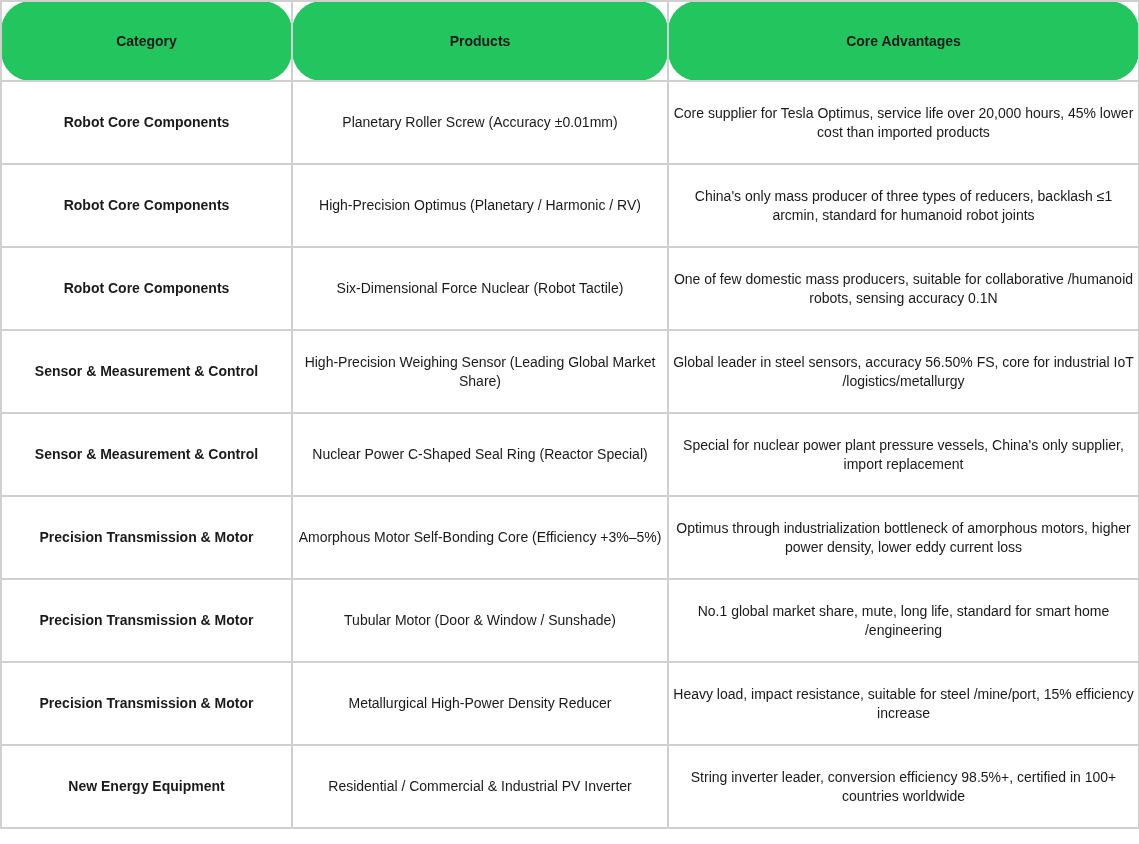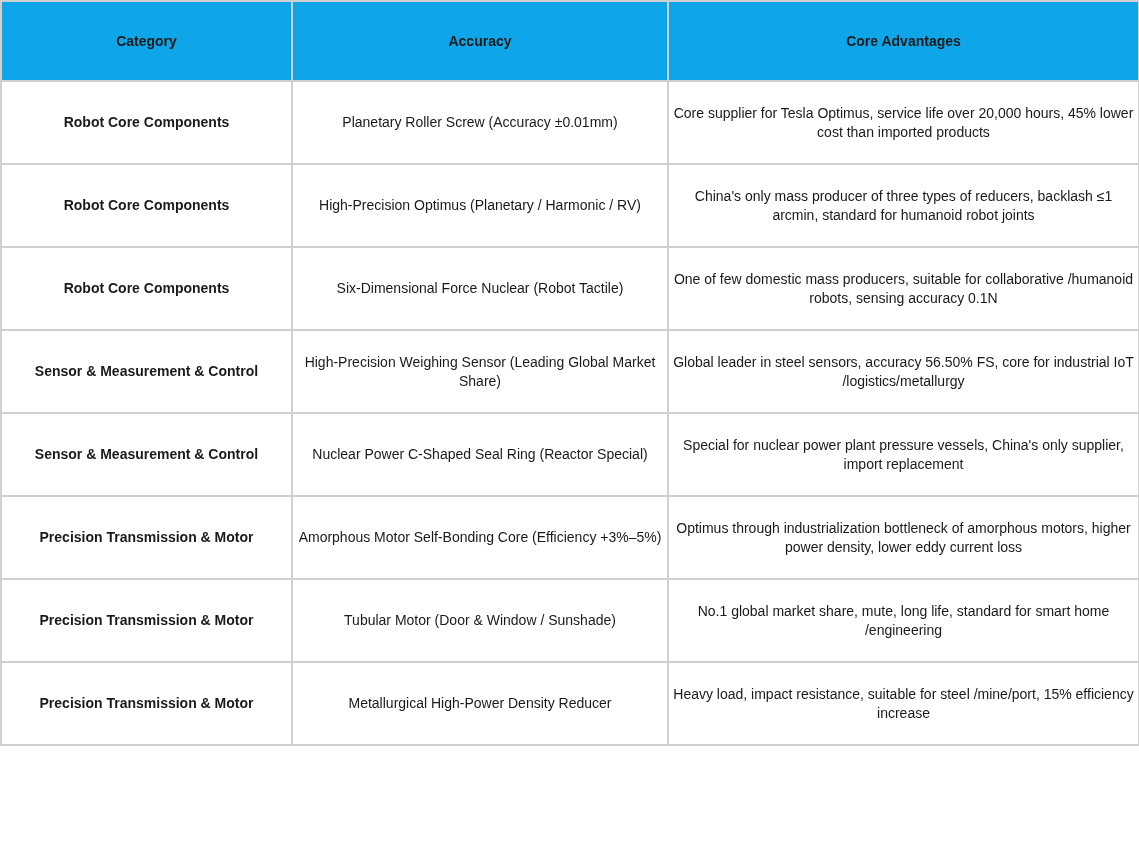--- a/index.html
+++ b/index.html
@@ -1,36 +1,36 @@
 <!DOCTYPE html>
 <html><head>
 <meta charset="utf-8">
 <style>
   html, body { margin: 0; padding: 0; background: #ffffff; }
   body { width: 1139px; height: 844px; overflow: hidden; font-family: "Liberation Sans", "DejaVu Sans", sans-serif; }
   table { border-collapse: collapse; table-layout: fixed; width: 1138px; position: absolute; left: 0; top: 0; }
   th, td { border: 2px solid #d0d0d0; text-align: center; vertical-align: middle; font-size: 14px; color: #1a1a1a; line-height: 19px; padding: 0 3px; }
-  th { background: #0ea5e9; height: 78px; font-weight: bold; }
+  th { background: #22c55e; height: 78px; font-weight: bold; border-radius: 30px; }
   td { height: 81px; }
   td.cat { font-weight: bold; }
   col.c1 { width: 291px; } col.c2 { width: 376px; } col.c3 { width: 471px; }
 </style>
 </head>
 <body>
 
 <table>
   <colgroup>
       <col class="c1">
       <col class="c2">
       <col class="c3">
     </colgroup>
   <thead>
     <tr>
       <th>Category</th>
-      <th>Accuracy</th>
+      <th>Products</th>
       <th>Core Advantages</th>
     </tr>
   </thead>
   <tbody>
     <tr>
       <td class="cat">Robot Core Components</td>
       <td>Planetary Roller Screw (Accuracy ±0.01mm)</td>
       <td>Core supplier for Tesla Optimus, service life over 20,000 hours, 45% lower cost than imported products</td>
     </tr>
     <tr>
@@ -61,14 +61,19 @@
     <tr>
       <td class="cat">Precision Transmission &amp; Motor</td>
       <td>Tubular Motor (Door &amp; Window / Sunshade)</td>
       <td>No.1 global market share, mute, long life, standard for smart home /engineering</td>
     </tr>
     <tr>
       <td class="cat">Precision Transmission &amp; Motor</td>
       <td>Metallurgical High-Power Density Reducer</td>
       <td>Heavy load, impact resistance, suitable for steel /mine/port, 15% efficiency increase</td>
     </tr>
+    <tr>
+      <td class="cat">New Energy Equipment</td>
+      <td>Residential / Commercial &amp; Industrial PV Inverter</td>
+      <td>String inverter leader, conversion efficiency 98.5%+, certified in 100+ countries worldwide</td>
+    </tr>
   </tbody>
 </table>
 
 </body></html>

